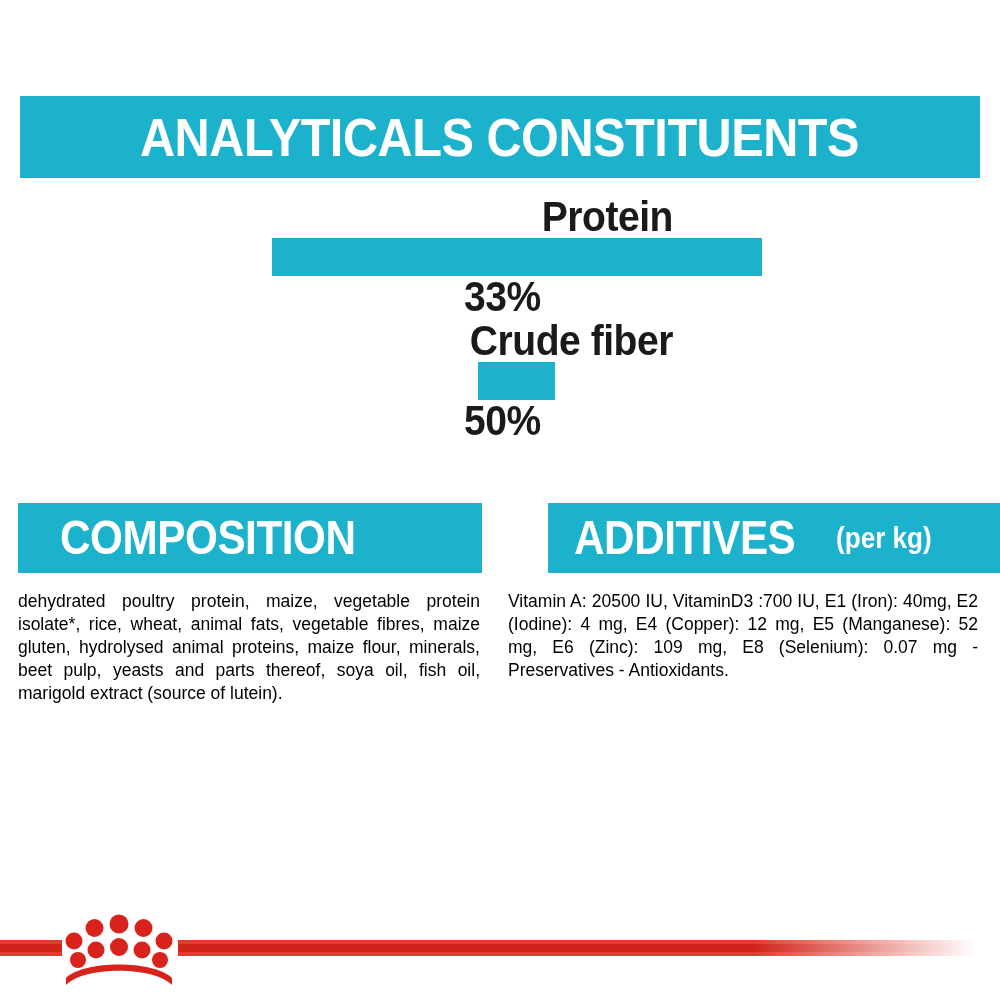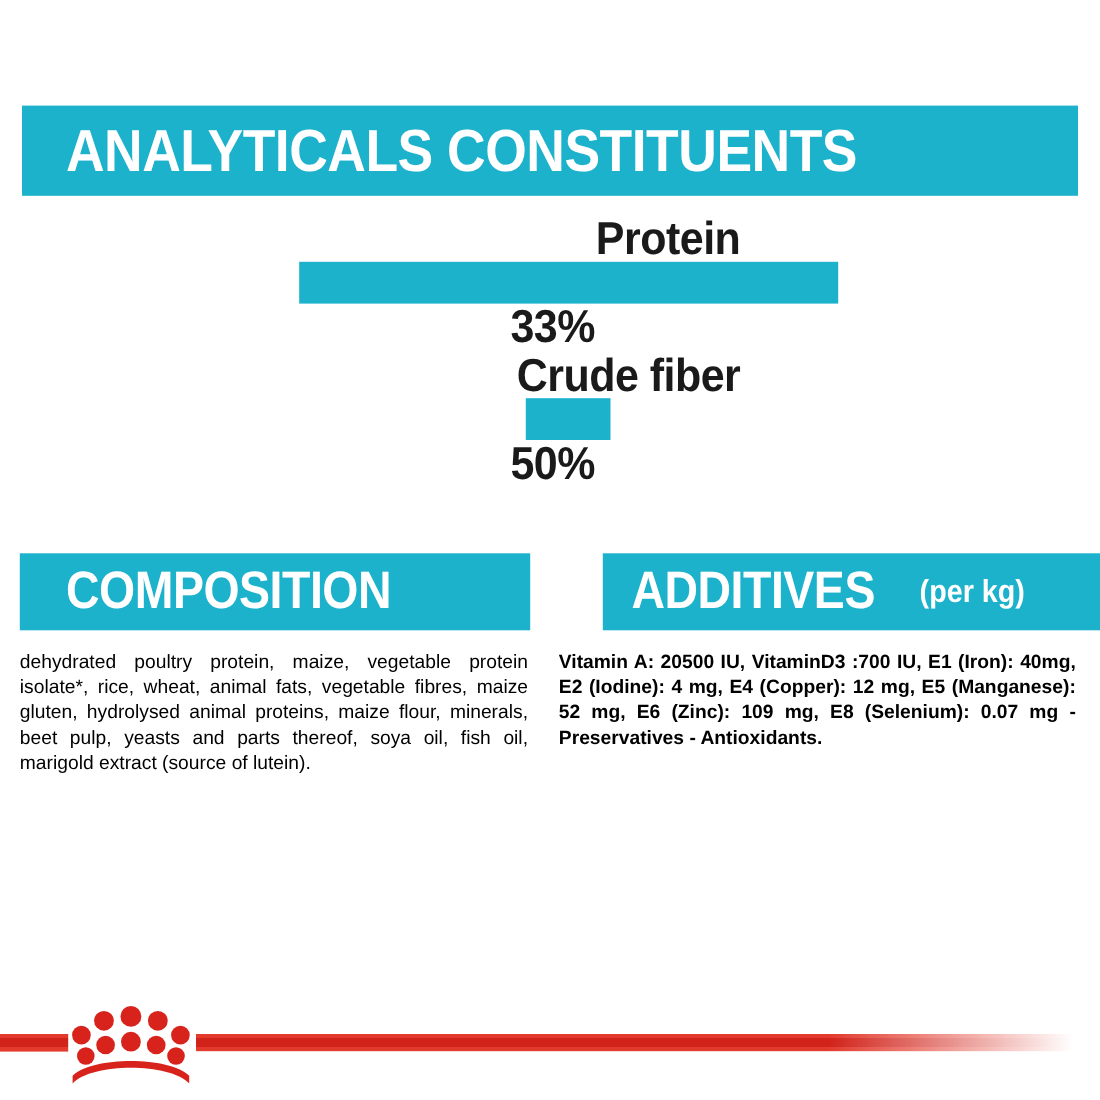--- a/index.html
+++ b/index.html
@@ -32,21 +32,21 @@
     white-space: nowrap;
     line-height: 1;
   }
 
   
   #analytics-band {
     left: 20px;
     top: 96px;
     width: 960px;
     height: 82px;
-    justify-content: flex-start;
+    justify-content: center;
   }
   #analytics-band .band-title {
     font-size: 54px;
     transform: scaleX(0.90);
     transform-origin: center center;
   }
 
   #bar-chart {
     position: absolute;
     left: 0px;
@@ -137,21 +137,20 @@
   }
   #composition-text {
     left: 18px;
     top: 590px;
     width: 462px;
   }
   #additives-text {
     left: 508px;
     top: 590px;
     width: 470px;
-    font-weight: bold;
   }
 
   
   #footer {
     position: absolute;
     left: 0;
     top: 900px;
     width: 1000px;
     height: 100px;
   }

